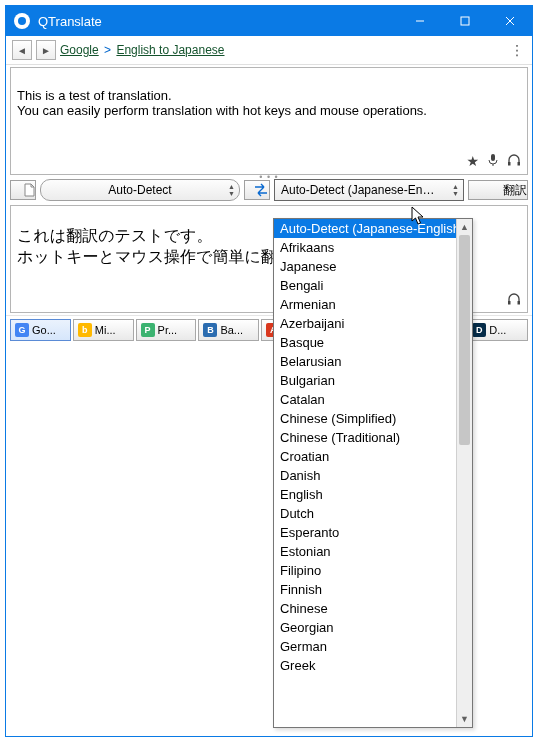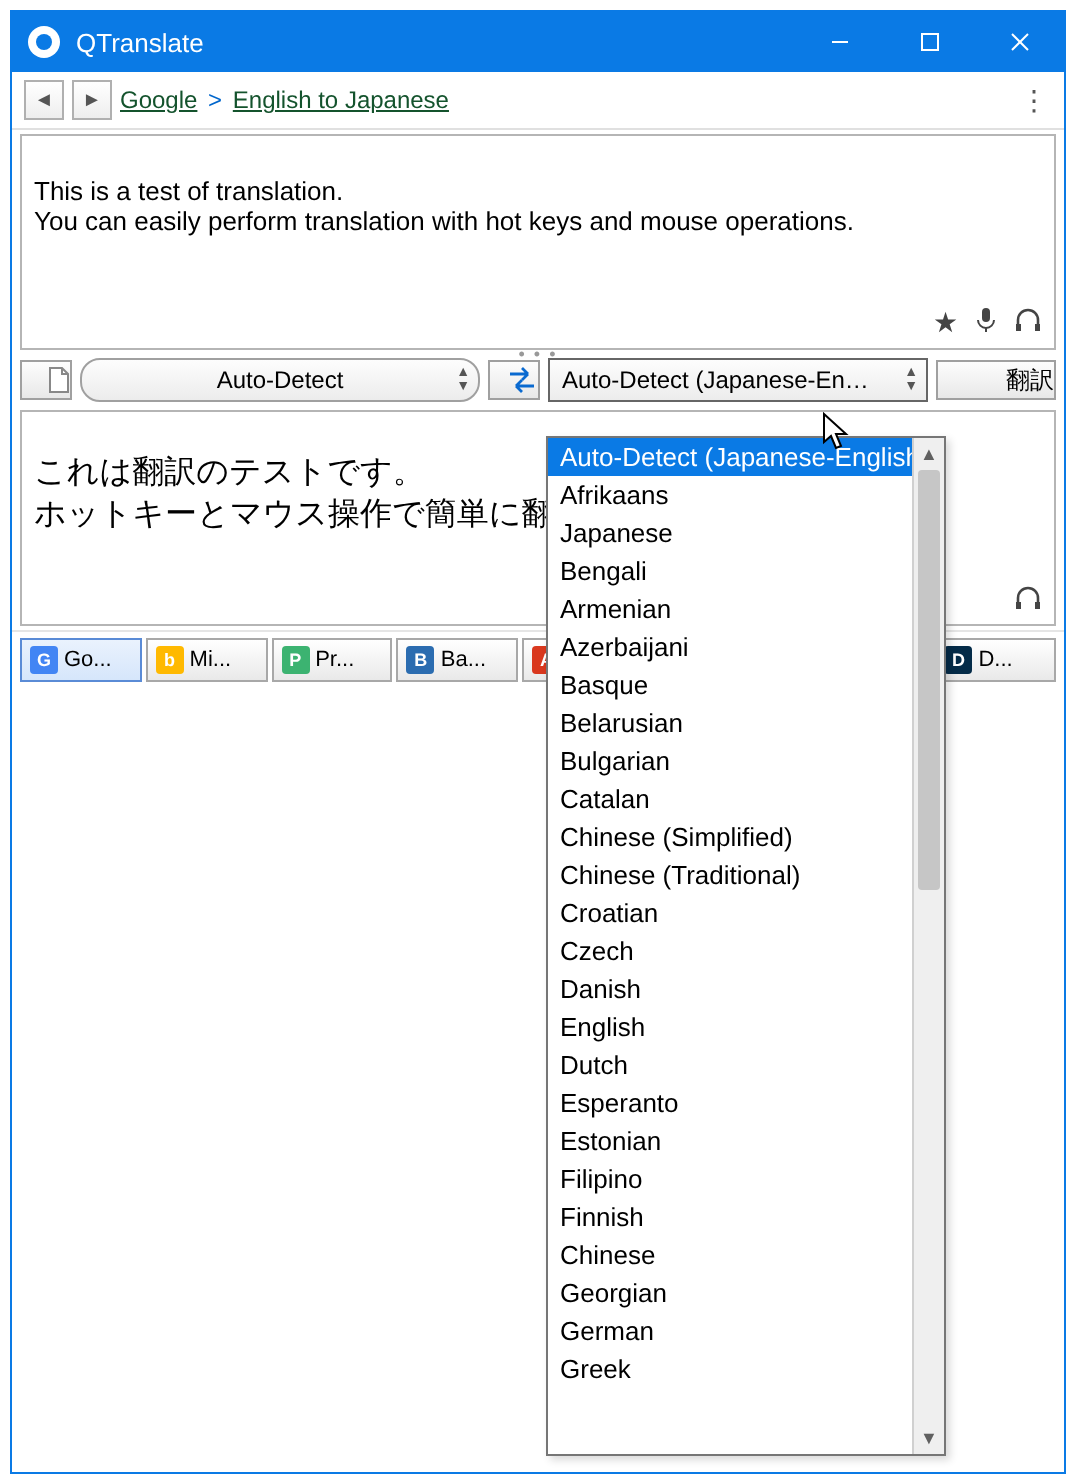--- a/index.html
+++ b/index.html
@@ -327,21 +327,20 @@
       <li>Bengali</li>
       <li>Armenian</li>
       <li>Azerbaijani</li>
       <li>Basque</li>
       <li>Belarusian</li>
       <li>Bulgarian</li>
       <li>Catalan</li>
       <li>Chinese (Simplified)</li>
       <li>Chinese (Traditional)</li>
       <li>Croatian</li>
-      <li>Czech</li>
       <li>Danish</li>
       <li>English</li>
       <li>Dutch</li>
       <li>Esperanto</li>
       <li>Estonian</li>
       <li>Filipino</li>
       <li>Finnish</li>
       <li>Chinese</li>
       <li>Georgian</li>
       <li>German</li>

